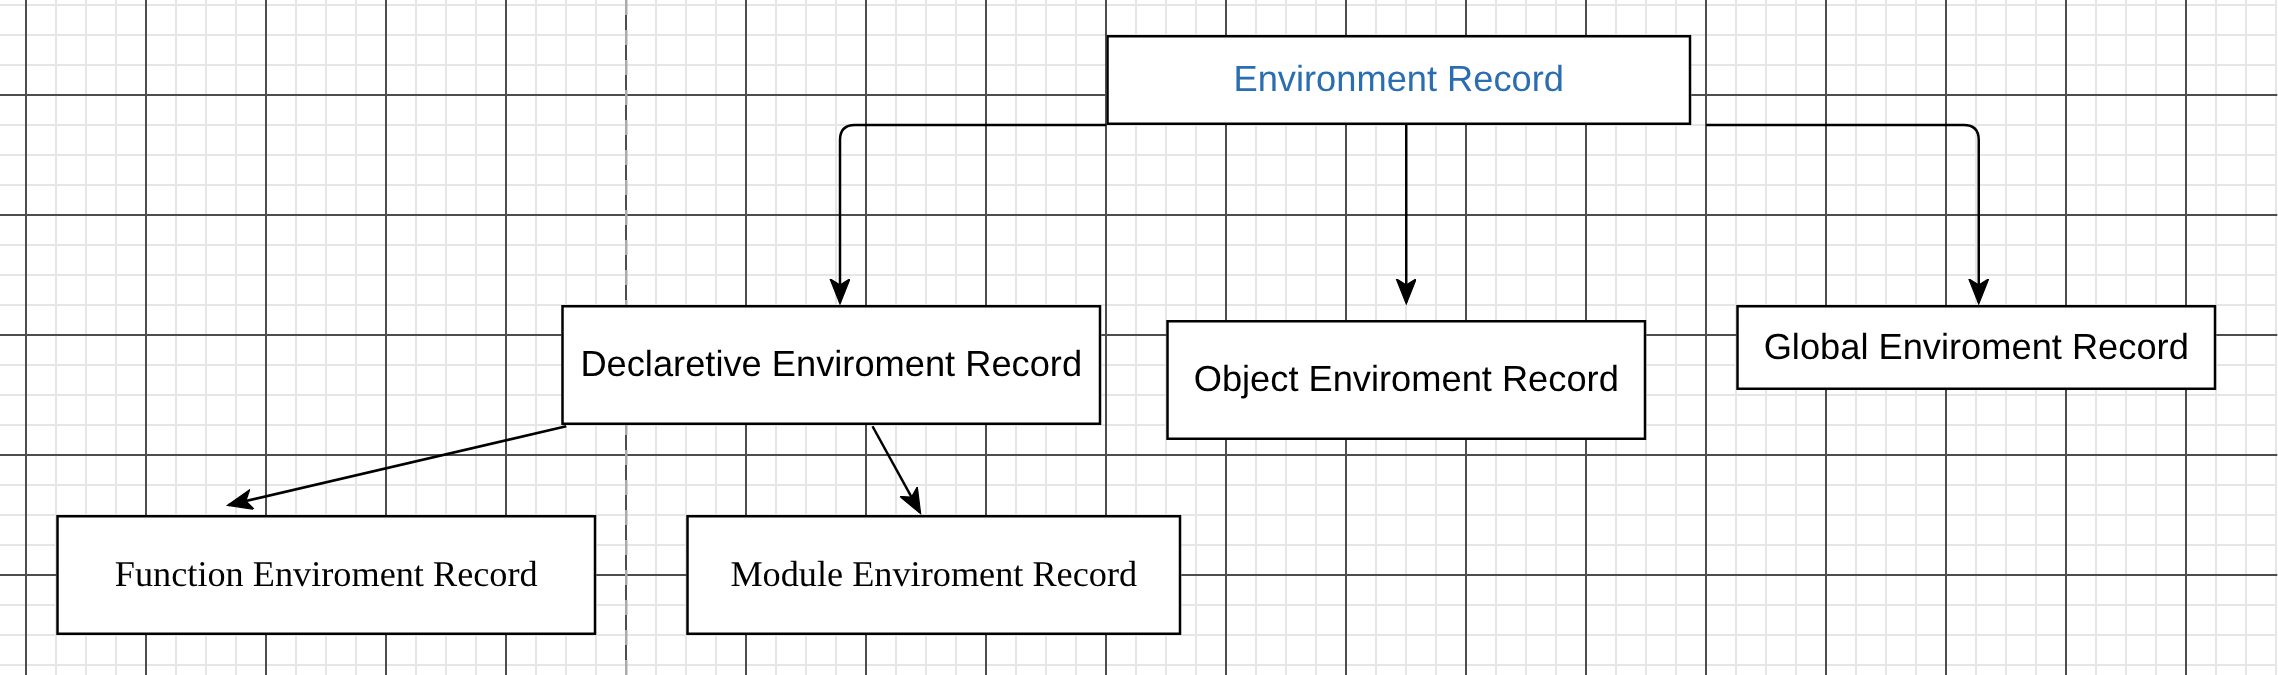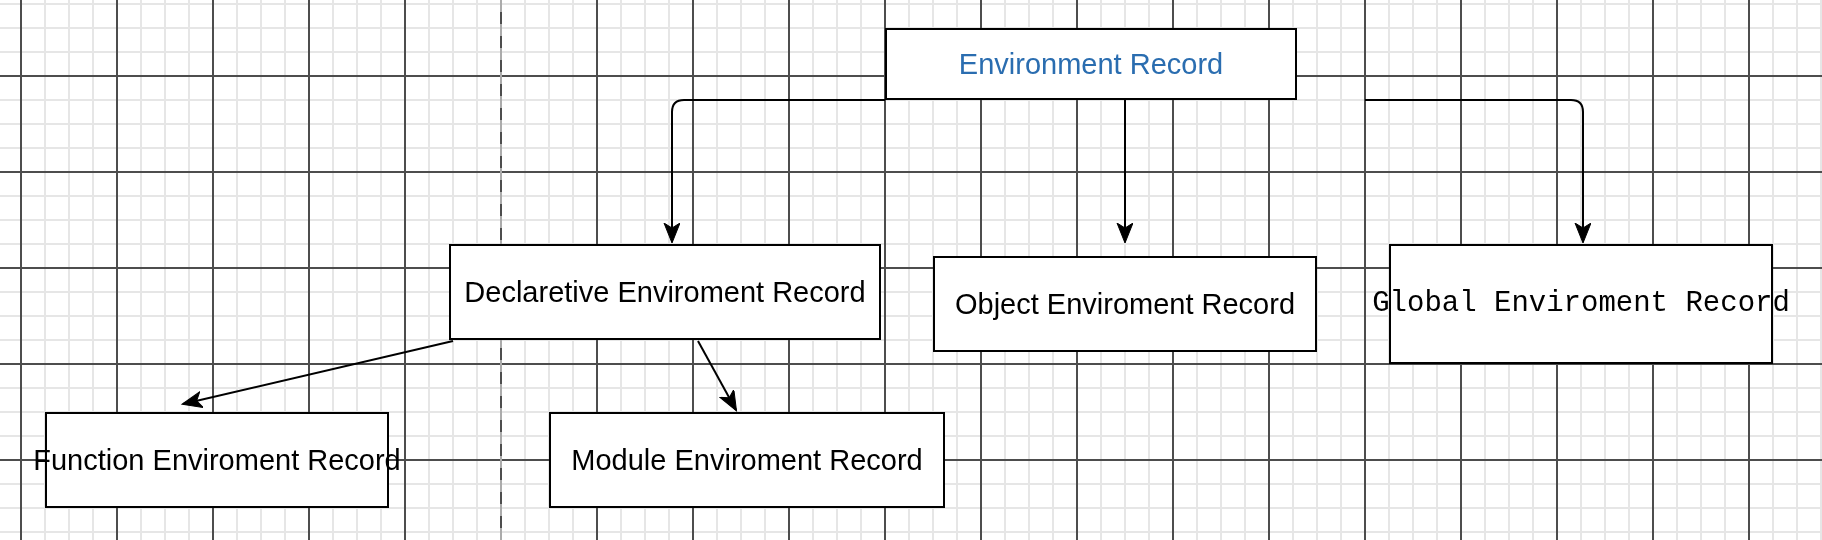--- a/index.html
+++ b/index.html
@@ -54,26 +54,26 @@
     justify-content: center;
     font-size: 29px;
     line-height: 1.2;
     color: #000000;
     white-space: nowrap;
     text-align: center;
   }
 
   .node.root-node { color: #2a6db0; }
 
-  .n-environment { left: 885px;  top: 28px;  width: 412px; height: 72px; }
+  .n-environment { left: 885px;  top: 28px;  width: 468px; height: 72px; }
   .n-declarative { left: 449px;  top: 244px; width: 432px; height: 96px; }
   .n-object      { left: 933px;  top: 244px; width: 384px; height: 96px; margin-top: 12px; }
-  .n-global      { left: 1389px; top: 244px; width: 384px; height: 120px; font-family: Liberation Mono, monospace; }
-  .n-function    { left: 45px;   top: 412px; width: 344px; height: 96px; }
-  .n-module      { left: 549px;  top: 412px; width: 396px; height: 96px; }
+  .n-global      { left: 1389px; top: 244px; width: 384px; height: 68px; }
+  .n-function    { left: 45px;   top: 412px; width: 432px; height: 96px; font-family: Liberation Serif, serif; }
+  .n-module      { left: 549px;  top: 412px; width: 396px; height: 96px; font-family: Liberation Serif, serif; }
 
   .edge {
     fill: none;
     stroke: #000000;
     stroke-width: 2px;
     stroke-linejoin: round;
   }
 </style>
 </head>
 <body>

